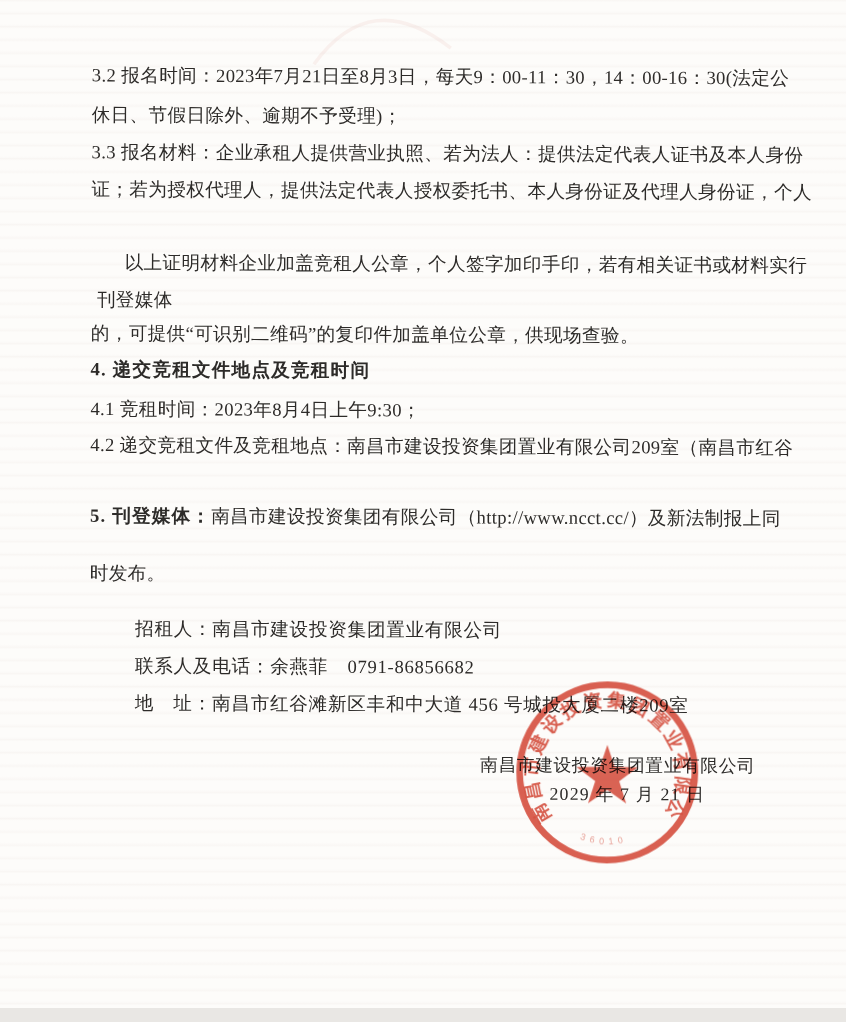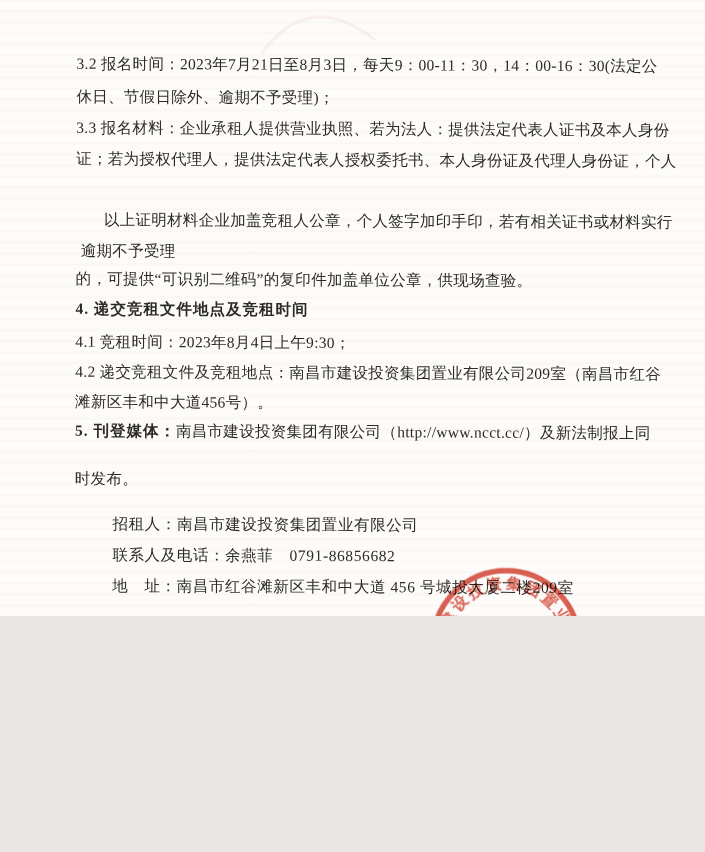--- a/index.html
+++ b/index.html
@@ -2,21 +2,21 @@
 <html><head>
 <meta charset="utf-8">
 <style>
   html,body{margin:0;padding:0;}
   body{
     width:705px;height:852px;overflow:hidden;
     background:#e9e7e4;
     font-family:"Liberation Serif","DejaVu Serif",serif;
   }
   .page{
-    position:relative;width:705px;height:616px;
+    position:relative;width:705px;height:840px;
     background:#fdfcfa;
     background-image:repeating-linear-gradient(
       to bottom,
       rgba(240,234,231,0.35) 0px, rgba(253,252,250,0) 2px, rgba(253,252,250,0) 9px,
       rgba(243,238,236,0.28) 11px);
     overflow:hidden;
   }
   .page-inner{
     position:absolute;left:0;top:0;width:705px;height:852px;
     transform:rotate(0.25deg);transform-origin:50% 50%;
@@ -54,26 +54,25 @@
 
     <svg class="ghost-arc" viewBox="0 0 130 60">
       <path d="M8 52 Q 55 -14 122 38" fill="none" stroke="rgba(219,150,142,0.22)" stroke-width="3"></path>
     </svg>
 
     <div class="line l0">3.2 报名时间：2023年7月21日至8月3日，每天9：00-11：30，14：00-16：30(法定公</div>
     <div class="line l1">休日、节假日除外、逾期不予受理)；</div>
     <div class="line l2">3.3 报名材料：企业承租人提供营业执照、若为法人：提供法定代表人证书及本人身份</div>
     <div class="line l3">证；若为授权代理人，提供法定代表人授权委托书、本人身份证及代理人身份证，个人</div>
     <div class="line l5">以上证明材料企业加盖竞租人公章，个人签字加印手印，若有相关证书或材料实行</div>
-    <div class="line l6">逾期不予受理</div>
+    <div class="line l6">刊登媒体</div>
     <div class="line l7">的，可提供“可识别二维码”的复印件加盖单位公章，供现场查验。</div>
     <div class="line l8">4. 递交竞租文件地点及竞租时间</div>
     <div class="line l9">4.1 竞租时间：2023年8月4日上午9:30；</div>
     <div class="line l10">4.2 递交竞租文件及竞租地点：南昌市建设投资集团置业有限公司209室（南昌市红谷</div>
-    <div class="line l11">滩新区丰和中大道456号）。</div>
 
     <div class="line l12">
       <span class="bold-prefix">5. 刊登媒体：</span><span>南昌市建设投资集团有限公司（http://www.ncct.cc/）及新法制报上同</span>
     </div>
     <div class="line l13">时发布。</div>
 
     <div class="sig sig-lessor">招租人：南昌市建设投资集团置业有限公司</div>
     <div class="sig sig-contact">联系人及电话：余燕菲　0791-86856682</div>
     <div class="sig sig-address">地　址：南昌市红谷滩新区丰和中大道 456 号城投大厦二楼209室</div>
 

